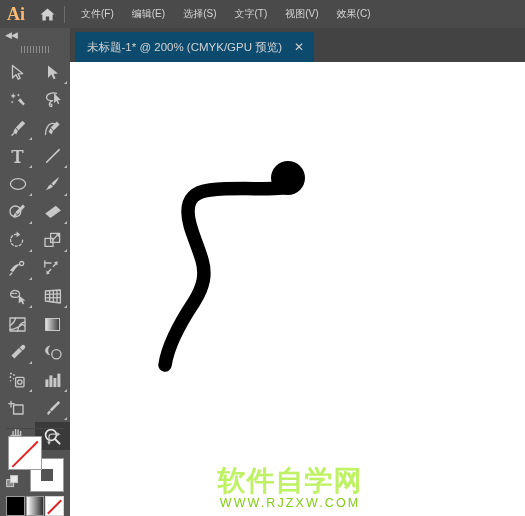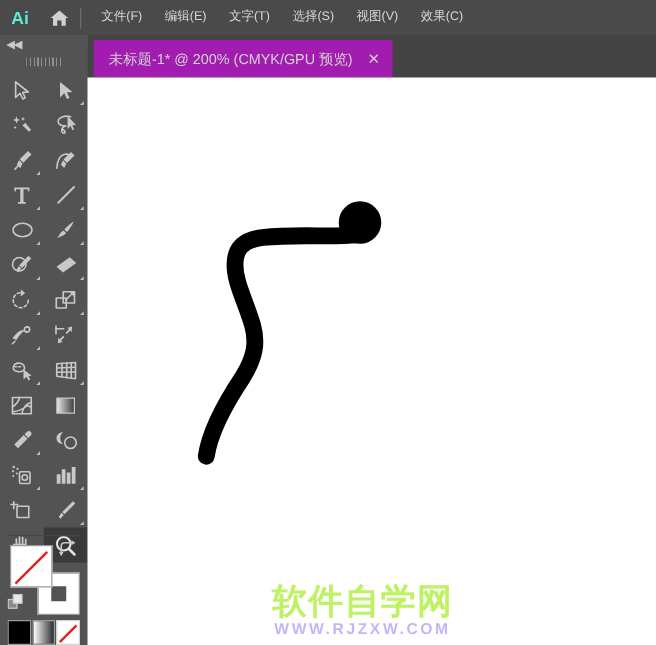--- a/index.html
+++ b/index.html
@@ -11,43 +11,43 @@
   }
   #app{position:relative;width:525px;height:516px;}
 
   
   .menubar{
     position:absolute;left:0;top:0;width:525px;height:28px;
     background:#4a4a4a;display:flex;align-items:center;
   }
   .ai-logo{
     width:32px;height:28px;display:flex;align-items:center;justify-content:center;
-    color:#5eead4;font-size:14px;font-weight:bold;letter-spacing:0px;
-    font-family:Liberation Sans, sans-serif;
+    color:#fdba74;font-size:18px;font-weight:bold;letter-spacing:0px;
+    font-family:Liberation Serif, serif;
   }
   .home-btn{
     width:30px;height:28px;display:flex;align-items:center;justify-content:center;
   }
   .menu-sep{
     width:1px;height:17px;background:#6b6b6b;margin:0 7px 0 2px;
   }
   .menu-items{display:flex;align-items:center;}
   .menu-item{
     color:#d6d6d6;font-size:10px;padding:0 9px;line-height:28px;height:28px;
     white-space:nowrap;
   }
 
   
   .tabbar{
     position:absolute;left:70px;top:28px;width:455px;height:34px;
     background:#434343;
   }
   .doc-tab{
     position:absolute;left:5px;top:4px;height:30px;
-    background:#a21caf;display:flex;align-items:center;
+    background:#0c4a6e;display:flex;align-items:center;
     padding:0 6px 0 12px;box-sizing:border-box;
   }
   .doc-tab-label{color:#d2d2d2;font-size:11.5px;white-space:nowrap;}
   .doc-tab-close{
     color:#cfcfcf;font-size:12px;margin-left:12px;margin-right:4px;
     line-height:1;cursor:pointer;
   }
 
   
   .toolpanel{
@@ -131,42 +131,42 @@
   
   .watermark{
     position:absolute;left:200px;top:466px;width:180px;height:48px;
     text-align:center;user-select:none;
   }
   .wm-cn{
     color:#bef264;font-size:28px;font-weight:bold;letter-spacing:1px;
     line-height:30px;font-family:"DejaVu Sans",sans-serif;
   }
   .wm-en{
-    color:#c4b5fd;font-size:12.5px;font-weight:bold;letter-spacing:2.1px;
+    color:#84cc16;font-size:12.5px;font-weight:normal;letter-spacing:2.1px;
     line-height:15px;font-family:"Liberation Sans",sans-serif;
   }
 </style>
 </head>
 <body>
 
 <div id="app">
 
   <div class="menubar">
     <div class="ai-logo">Ai</div>
     <div class="home-btn">
       <svg width="17" height="15" viewBox="0 0 17 15" aria-hidden="true">
         <path d="M1.5 7.4 L8.5 1.4 L15.5 7.4 L13.6 7.4 L13.6 13.6 L10.2 13.6 L10.2 9.4 L6.8 9.4 L6.8 13.6 L3.4 13.6 L3.4 7.4 Z" fill="#d0d0d0"></path>
       </svg>
     </div>
     <div class="menu-sep"></div>
     <div class="menu-items">
       <div class="menu-item">文件(F)</div>
       <div class="menu-item">编辑(E)</div>
+      <div class="menu-item">选择(S)</div>
       <div class="menu-item">文字(T)</div>
-      <div class="menu-item">选择(S)</div>
       <div class="menu-item">视图(V)</div>
       <div class="menu-item">效果(C)</div>
     </div>
   </div>
 
   <div class="tabbar">
     <div class="doc-tab">
       <span class="doc-tab-label">未标题-1* @ 200% (CMYK/GPU 预览)</span>
       <span class="doc-tab-close">✕</span>
     </div>

